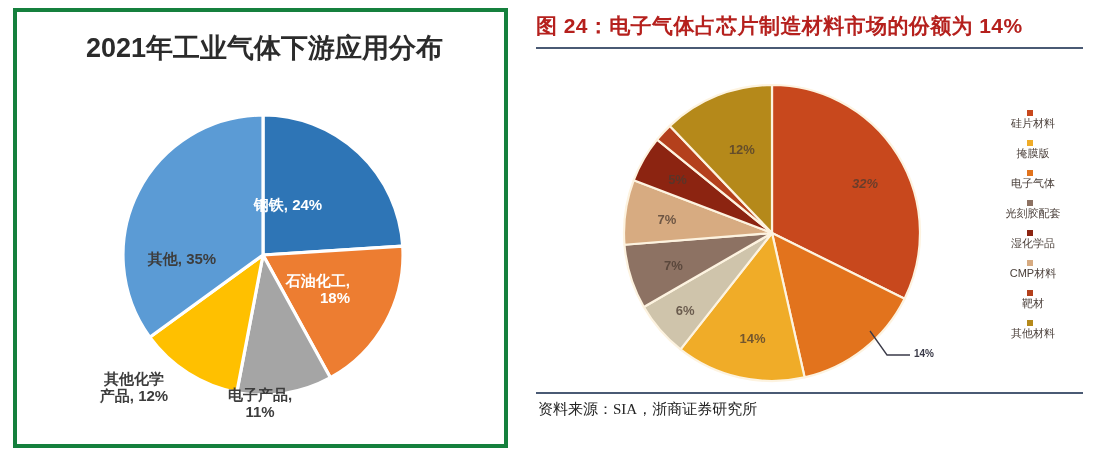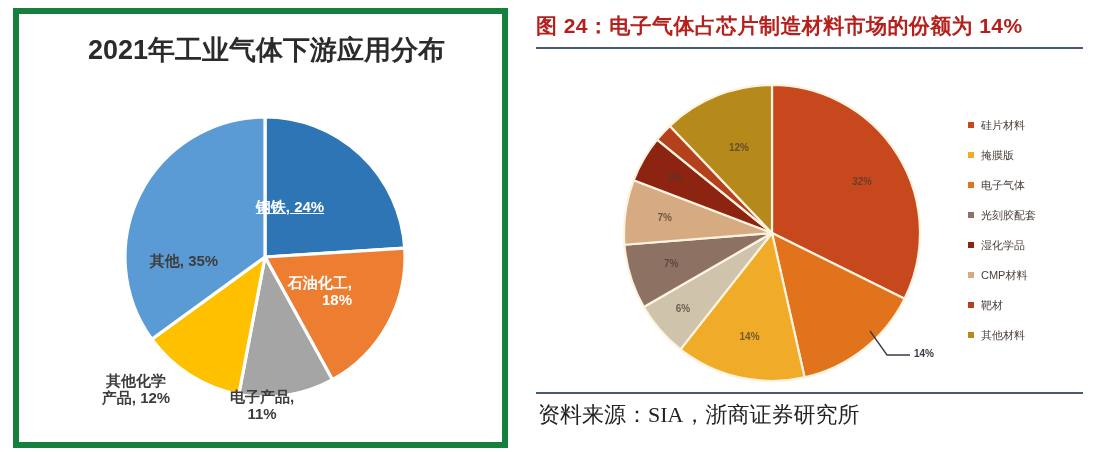--- a/index.html
+++ b/index.html
@@ -9,21 +9,21 @@
     background: #ffffff;
     font-family: "Liberation Sans", sans-serif;
     overflow: hidden;
   }
   #root { position: relative; width: 1108px; height: 452px; background: #ffffff; }
 
   
   #left-panel {
     position: absolute; left: 13px; top: 8px;
     width: 495px; height: 440px;
-    border: 6px solid #15803d;
+    border: 4px solid #15803d;
     background: #ffffff;
   }
   #left-title {
     position: absolute; left: 0; top: 18px; width: 495px;
     text-align: center;
     font-size: 27px; font-weight: 700; color: #2b2b2b;
     letter-spacing: 0px;
     white-space: nowrap;
   }
   #left-pie-wrap {
@@ -54,51 +54,52 @@
   #title-rule {
     position: absolute; left: 6px; top: 47px;
     width: 547px; height: 2px; background: #4a5a74;
   }
   #source-rule {
     position: absolute; left: 6px; top: 392px;
     width: 547px; height: 2px; background: #4a5a74;
   }
   #source-text {
     position: absolute; left: 8px; top: 400px;
-    font-size: 22px; color: #232323; white-space: nowrap;
+    font-size: 15px; color: #232323; white-space: nowrap;
     font-family: "Liberation Serif", serif;
   }
 
   #right-pie-wrap {
     position: absolute; left: 92px; top: 83px;
     width: 300px; height: 300px;
   }
   #right-pie-svg { display:block; width: 300px; height: 300px; }
 
   .rlbl {
     position: absolute;
-    font-size: 10px; font-weight: 700;
+    font-size: 13px; font-weight: 700;
     color: #4a3a30;
     white-space: nowrap;
     opacity: 0.75;
   }
   #callout-lbl {
     position: absolute;
     font-size: 10px; font-weight: 700; color: #3a3a48;
     white-space: nowrap;
   }
 
   
   #legend {
     position: absolute; left: 438px; top: 110px;
     width: 130px;
   }
   .legend-row {
     display: flex; align-items: center;
     height: 30px;
+    flex-direction: column;
   }
   .legend-swatch {
     width: 6px; height: 6px; flex: 0 0 6px; margin-right: 7px;
   }
   .legend-label {
     font-size: 11px; color: #3a2e28; white-space: nowrap;
     opacity: 0.92;
   }
 </style>
 </head>
@@ -114,21 +115,21 @@
       <svg id="left-pie-svg" viewBox="0 0 286 286">
         <g id="left-slices">
             <path d="M 143 143 L 143 3 A 140 140 0 0 1 282.72374197995805 134.20932726589612 Z" fill="#2e75b6" stroke="#ffffff" stroke-width="3.2" stroke-linejoin="round"></path>
             <path d="M 143 143 L 282.72374197995805 134.20932726589612 A 140 140 0 0 1 210.4455143742402 265.6829352061409 Z" fill="#ed7d31" stroke="#ffffff" stroke-width="3.2" stroke-linejoin="round"></path>
             <path d="M 143 143 L 210.4455143742402 265.6829352061409 A 140 140 0 0 1 116.7666159579986 280.52021510201644 Z" fill="#a5a5a5" stroke="#ffffff" stroke-width="3.2" stroke-linejoin="round"></path>
             <path d="M 143 143 L 116.7666159579986 280.52021510201644 A 140 140 0 0 1 29.73762078750741 225.2899353209463 Z" fill="#ffc000" stroke="#ffffff" stroke-width="3.2" stroke-linejoin="round"></path>
             <path d="M 143 143 L 29.73762078750741 225.2899353209463 A 140 140 0 0 1 142.99999999999986 3 Z" fill="#5b9bd5" stroke="#ffffff" stroke-width="3.2" stroke-linejoin="round"></path>
           </g>
       </svg>
 
-      <div class="lbl white" style="left:108px; top:84px; width:120px;text-decoration:underline;">钢铁, 24%</div>
+      <div class="lbl white" style="left:108px; top:84px; width:120px;">钢铁, 24%</div>
 
       <div class="lbl white" style="left:120px; top:160px; width:110px;text-align:right;">
         <span>石油化工,</span><br>
         <span>18%</span>
       </div>
 
       <div class="lbl" style="left:85px; top:274px; width:110px;">
         <span>电子产品,</span><br>
         <span>11%</span>
       </div>

